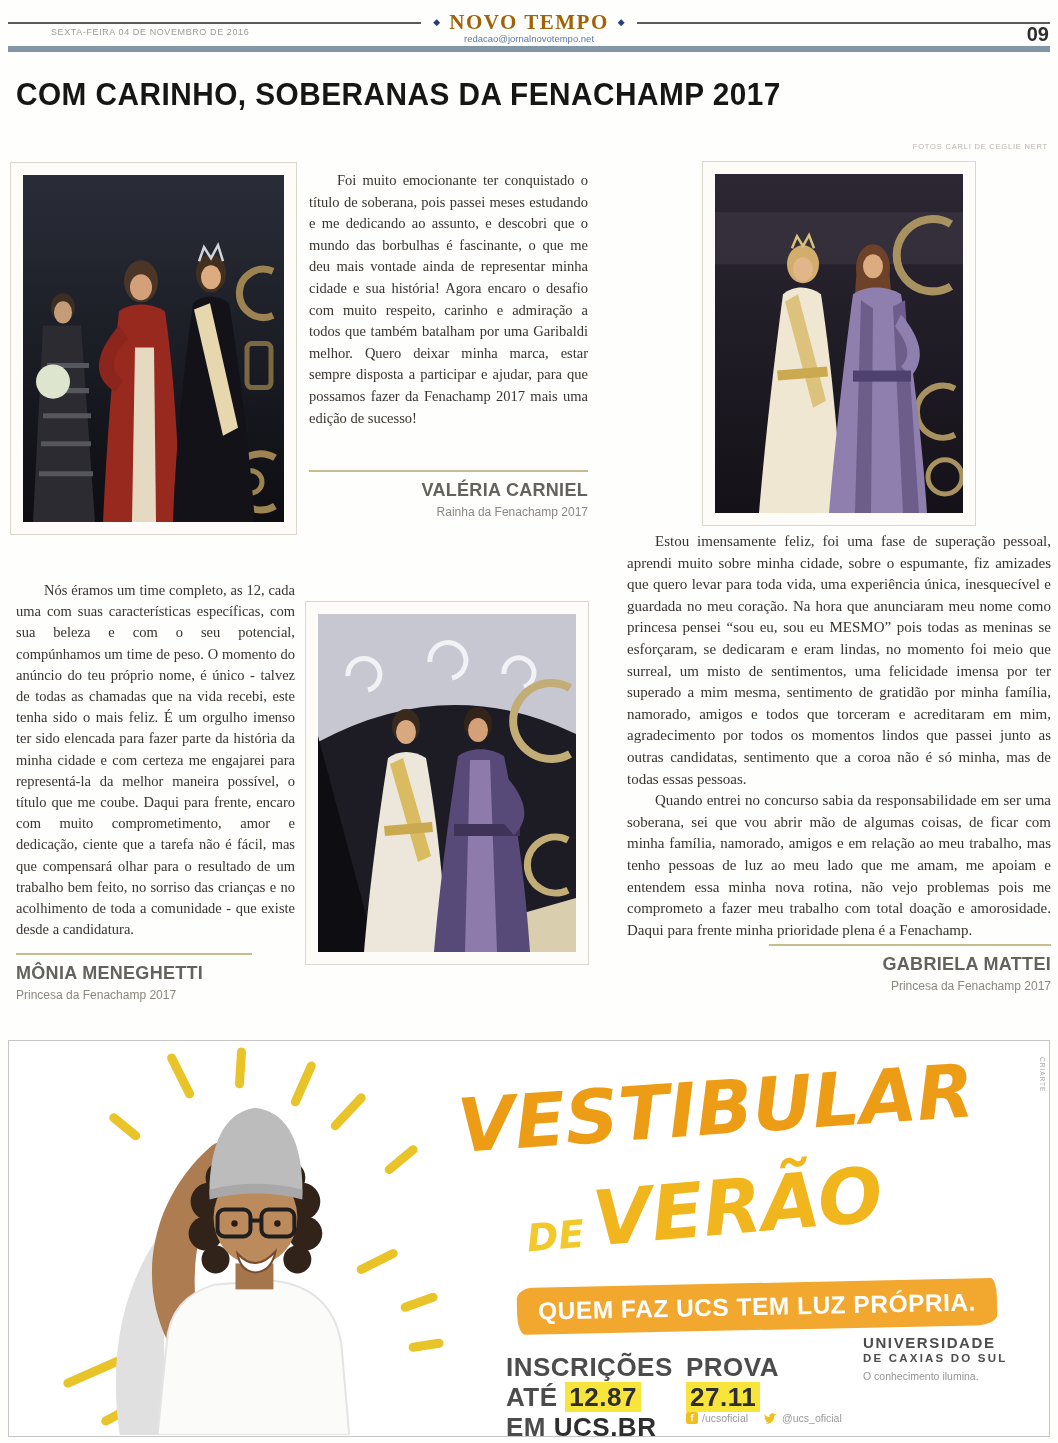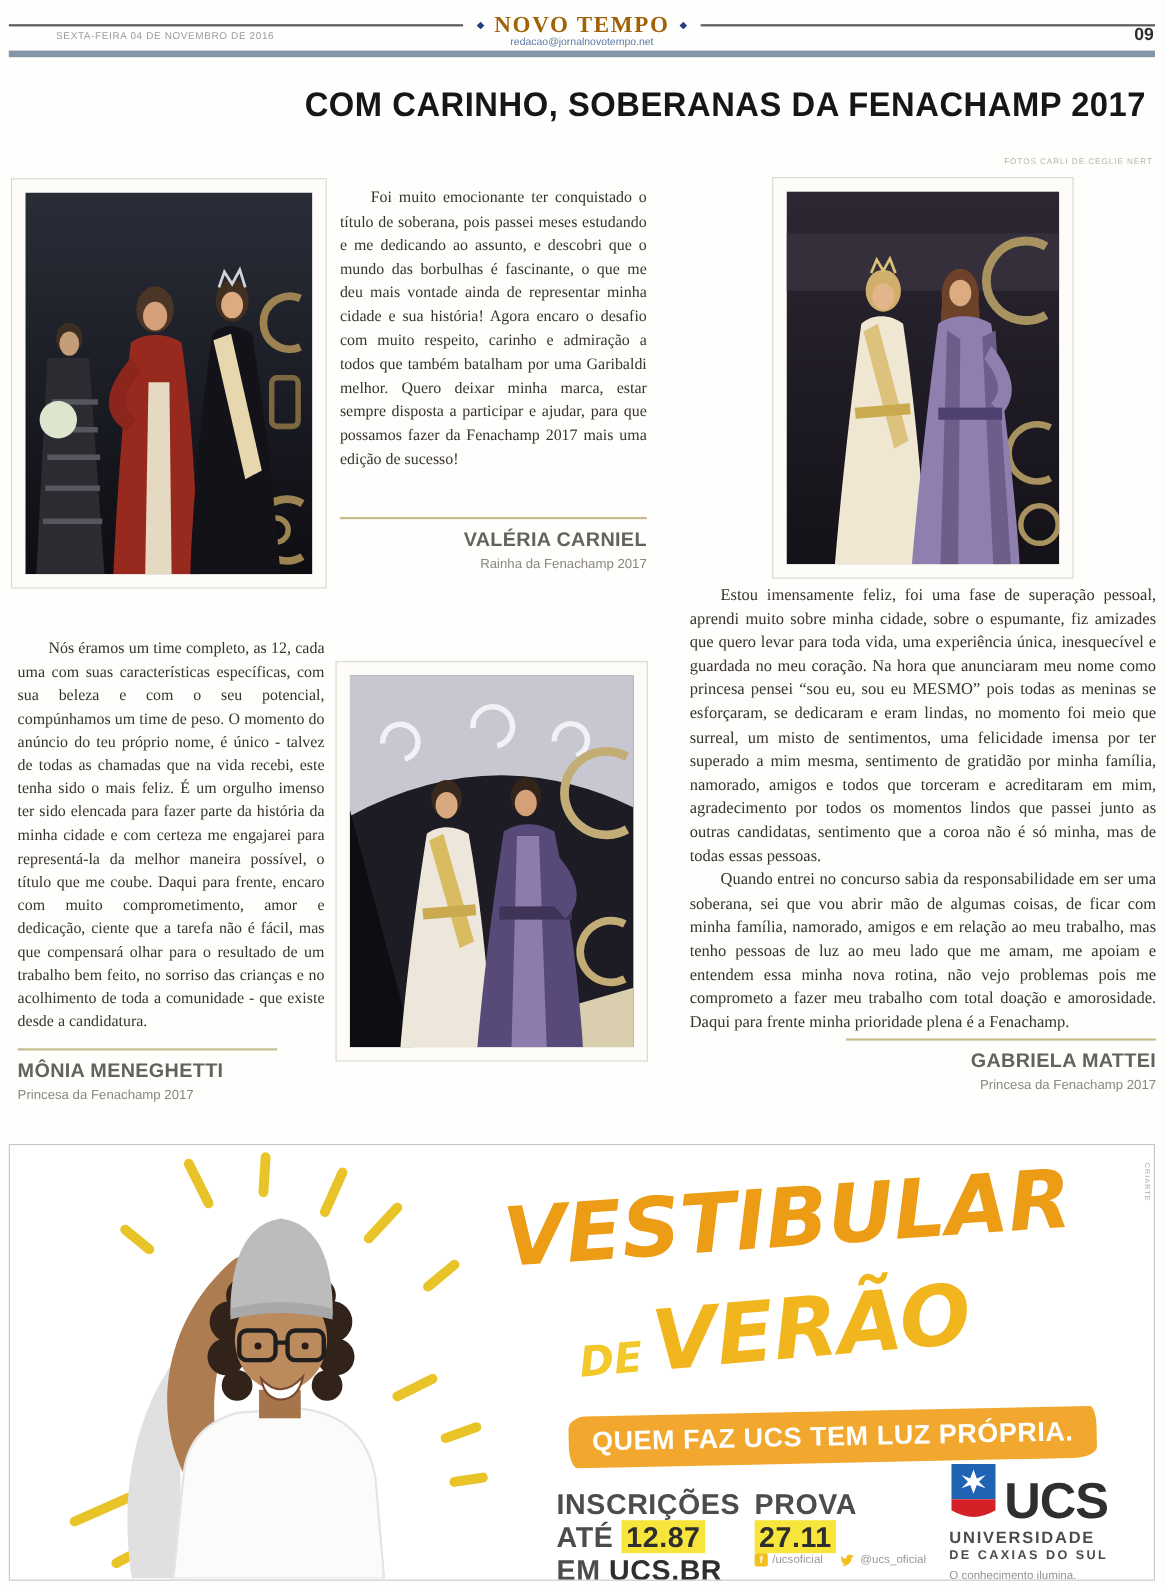--- a/index.html
+++ b/index.html
@@ -12,25 +12,25 @@
   .mast-top { position:absolute; top:10px; left:8px; right:8px; display:flex; align-items:center; }
   .mast-rule { flex:1; height:2px; background:#5a5a5a; }
   .mast-title-wrap { display:flex; align-items:center; gap:9px; padding:0 12px; }
   .diamond { color:#24407c; font-size:9px; line-height:1; }
   .mast-title {
     font-family:"Liberation Serif", serif; font-weight:bold; font-size:21px;
     color:#a16207; letter-spacing:1.5px;
   }
   .mast-date { position:absolute; top:27px; left:20px; font-size:9px; color:#9b9b9b; letter-spacing:.6px;margin-left:31px; }
   .mast-email { position:absolute; top:33px; left:0; right:0; text-align:center; font-size:9.5px; color:#5b79a8; }
-  .mast-page { position:absolute; top:23px; right:9px; font-size:16px; font-weight:bold; color:#2e2e2e; }
+  .mast-page { position:absolute; top:23px; right:9px; font-size:20px; font-weight:bold; color:#2e2e2e; }
   .mast-bar { position:absolute; top:46px; left:8px; right:8px; height:6px; background:#8296a8; }
 
   
-  .headline { position:absolute; top:76px; left:0; right:0; margin:0; text-align:right; }
+  .headline { position:absolute; top:76px; left:0; right:0; margin:0; text-align:left; }
   .headline span {
     display:inline-block; transform:scaleX(.96);
     font-size:31px; font-weight:800; color:#161616; letter-spacing:.5px;
   }
   .photo-credit { position:absolute; top:142px; right:10px; font-size:7.5px; color:#b9b5ab; letter-spacing:.8px; }
 
   
   .photo-frame {
     position:absolute; background:#fdfcf9; border:1px solid #dad7cd;
     padding:12px; box-sizing:border-box;
@@ -338,28 +338,20 @@
       </span>
       <span class="soc">
         <svg width="14" height="11" viewBox="0 0 14 11">
           <path d="M13,1.5 C12.5,1.8 12,2 11.4,2.1 C12,1.7 12.4,1.2 12.6,0.5 C12,0.9 11.4,1.1 10.7,1.3 C10.1,0.6 9.3,0.2 8.4,0.2 C6.7,0.2 5.4,1.6 5.4,3.2 C5.4,3.4 5.4,3.7 5.5,3.9 C3,3.8 0.8,2.6 0.9,0.9 C0.6,1.4 0.5,1.9 0.5,2.4 C0.5,3.5 1,4.4 1.9,5 C1.4,5 0.9,4.8 0.5,4.6 C0.5,6 1.5,7.2 2.9,7.5 C2.4,7.6 2,7.6 1.5,7.5 C1.9,8.7 3,9.5 4.3,9.6 C3.2,10.4 1.9,10.8 0.5,10.6 C1.8,11 3.2,11 4.4,10.6 C8.1,9.4 10.2,6.4 10.2,3.4 L10.2,3 C10.8,2.6 11.4,2.1 13,1.5 Z" fill="#f2c01d"></path>
         </svg>
         <span>@ucs_oficial</span>
       </span>
     </div>
 
     <div class="ad-logo">
-      <div class="logo-row">
-        <svg width="44" height="56" viewBox="0 0 44 56">
-          <path d="M2,2 L42,2 L42,34 L2,34 Z" fill="#1f64b4"></path>
-          <path d="M2,34 L42,34 L42,44 Q22,56 2,44 Z" fill="#d42027"></path>
-          <path d="M22,7 L25,15 L33,12 L27,18 L33,24 L25,21 L22,29 L19,21 L11,24 L17,18 L11,12 L19,15 Z" fill="#ffffff"></path>
-        </svg>
-        <span class="ucs-word">UCS</span>
-      </div>
       <div class="uni1">UNIVERSIDADE</div>
       <div class="uni2">DE CAXIAS DO SUL</div>
       <div class="tagline">O conhecimento ilumina.</div>
     </div>
 
     <div class="ad-agency">CRIARTE</div>
   </div>
 
 </div>
 

